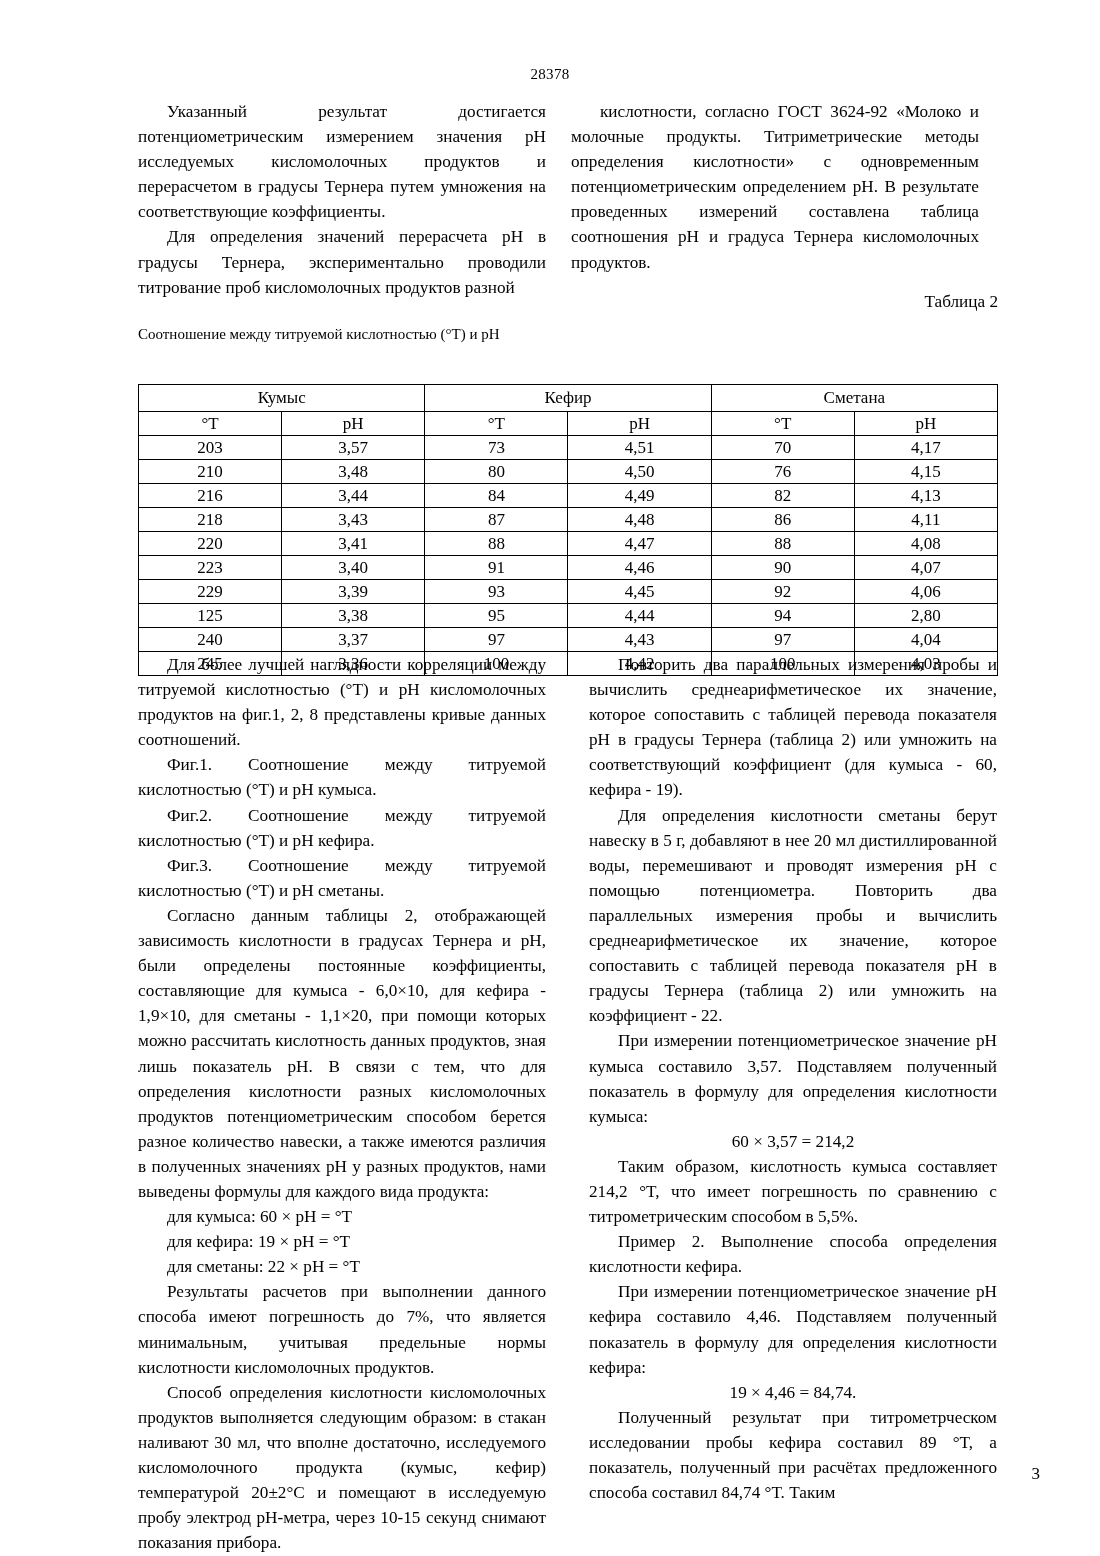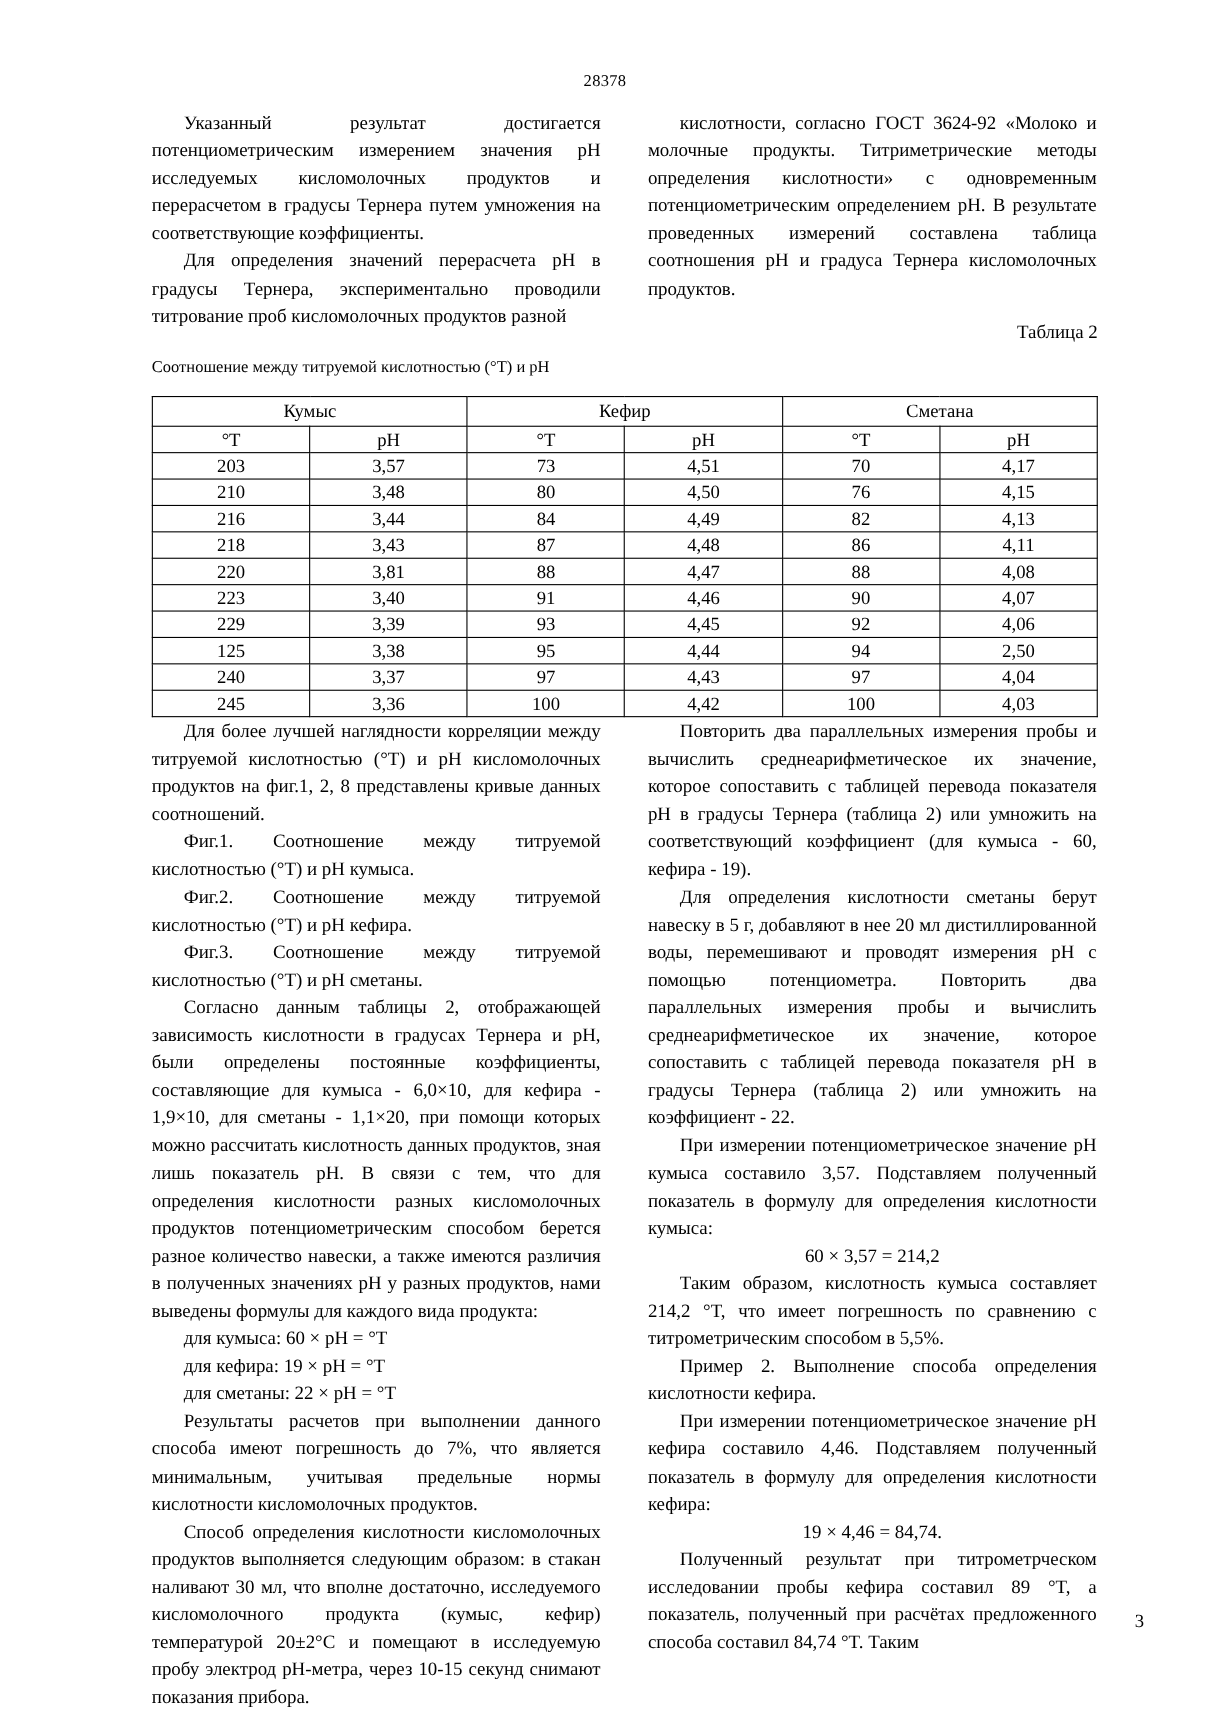--- a/index.html
+++ b/index.html
@@ -31,21 +31,21 @@
     letter-spacing: 0.3px;
   }
 
   
   .cols-top {
     position: absolute;
     top: 99px;
     left: 138px;
     width: 860px;
     display: flex;
-    gap: 43px;
+    gap: 25px;
   }
   .col {
     width: 408px;
   }
   p {
     margin: 0;
     font-size: 17.2px;
     line-height: 25.1px;
     text-align: justify;
     text-justify: inter-word;
@@ -75,20 +75,21 @@
   .data-table-wrap {
     position: absolute;
     top: 360px;
     left: 138px;
     width: 860px;
   }
   table.data-table {
     border-collapse: collapse;
     width: 860px;
     table-layout: fixed;
+    margin-top: 24px;
   }
   table.data-table th,
   table.data-table td {
     border: 1px solid #000000;
     text-align: center;
     font-size: 17px;
     font-weight: normal;
     height: 23px;
     line-height: 23px;
     padding: 0;
@@ -181,21 +182,21 @@
           <tr>
             <td>218</td>
             <td>3,43</td>
             <td>87</td>
             <td>4,48</td>
             <td>86</td>
             <td>4,11</td>
           </tr>
           <tr>
             <td>220</td>
-            <td>3,81</td>
+            <td>3,41</td>
             <td>88</td>
             <td>4,47</td>
             <td>88</td>
             <td>4,08</td>
           </tr>
           <tr>
             <td>223</td>
             <td>3,40</td>
             <td>91</td>
             <td>4,46</td>
@@ -209,21 +210,21 @@
             <td>4,45</td>
             <td>92</td>
             <td>4,06</td>
           </tr>
           <tr>
             <td>125</td>
             <td>3,38</td>
             <td>95</td>
             <td>4,44</td>
             <td>94</td>
-            <td>2,50</td>
+            <td>2,80</td>
           </tr>
           <tr>
             <td>240</td>
             <td>3,37</td>
             <td>97</td>
             <td>4,43</td>
             <td>97</td>
             <td>4,04</td>
           </tr>
           <tr>

